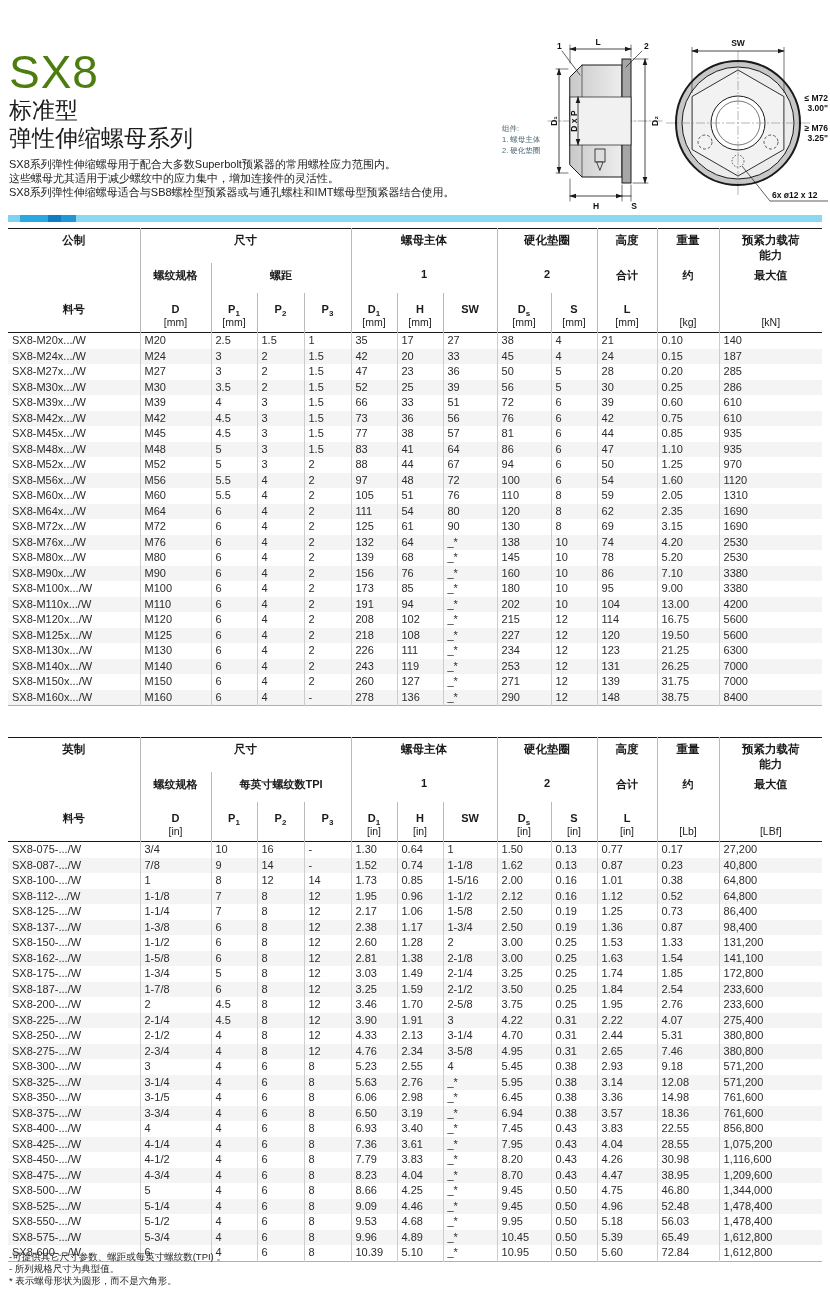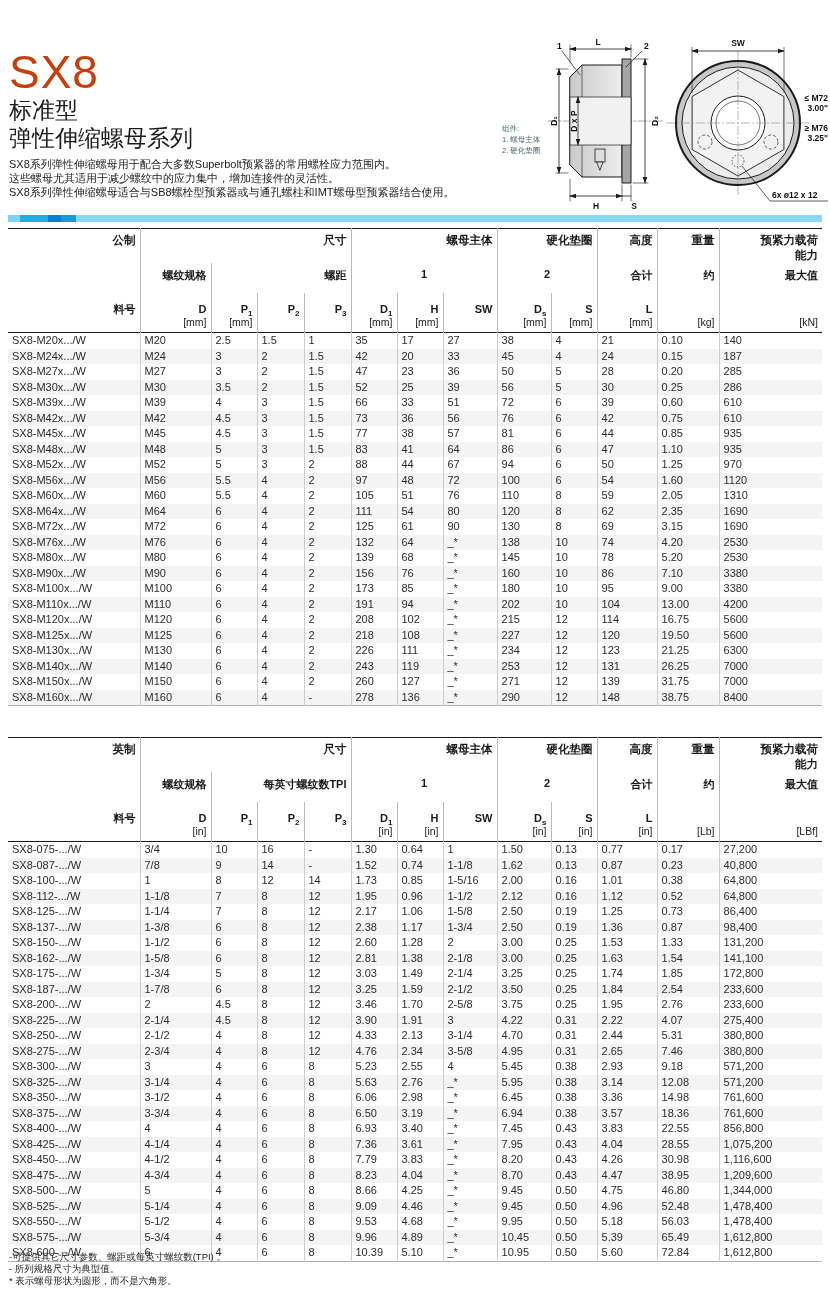--- a/index.html
+++ b/index.html
@@ -1,39 +1,39 @@
 <!DOCTYPE html>
 <html><head>
 <meta charset="utf-8">
 <style>
   html,body{margin:0;padding:0;background:#fff;}
   .page{position:relative;width:830px;height:1307px;background:#fff;overflow:hidden;
         font-family:"Liberation Sans","DejaVu Sans",sans-serif;color:#1a1a1a;}
 
   
   .title-block{position:absolute;left:9px;top:48px;width:480px;}
-  .main-title{font-size:46px;font-weight:400;letter-spacing:1px;color:#c2410c;line-height:48px;}
+  .main-title{font-size:46px;font-weight:400;letter-spacing:1px;color:#4d7c0f;line-height:48px;}
   .subtitle{font-size:23px;font-weight:400;color:#1c1c1c;line-height:28px;}
   .intro{margin-top:5px;font-size:11px;line-height:14px;color:#222;}
 
   
   .diagram{position:absolute;left:498px;top:33px;width:332px;height:186px;}
   svg{font-family:"Liberation Sans","DejaVu Sans",sans-serif;}
   .dimtxt{font-size:8.5px;font-weight:bold;fill:#111;}
   .notetxt{font-size:8.5px;font-weight:bold;fill:#111;}
   .legendtxt{font-size:7.5px;fill:#4a6672;}
 
   
   .accent-bar{position:absolute;left:8px;top:215px;width:814px;height:7px;display:flex;}
   .accent-bar div{height:100%;}
 
   
   .spec-table{position:absolute;left:8px;width:814px;border-collapse:collapse;table-layout:fixed;
               border-top:1.5px solid #1a1a1a;border-bottom:1px solid #b0b0b0;font-size:11px;}
-  .spec-table th{font-weight:bold;text-align:right;padding:0 4px;white-space:pre-line;
+  .spec-table th{font-weight:bold;text-align:center;padding:0 4px;white-space:pre-line;
                  border-left:1px solid #b9b9b9;}
   .spec-table th:first-child{border-left:none;}
   .spec-table thead{border-bottom:1.2px solid #1a1a1a;}
   .spec-table tr.h1 th{height:23px;vertical-align:top;padding-top:4px;font-size:11.5px;}
   .spec-table tr.h2 th{height:25px;vertical-align:top;padding-top:5px;}
   .spec-table tr.h2 th.ctr{text-align:center;}
   .spec-table tr.h3 th{height:36px;vertical-align:bottom;padding-bottom:3px;}
   .spec-table tr.h3 .sym{font-weight:bold;font-size:11px;height:13px;line-height:13px;}
   .spec-table tr.h3 .sym sub{font-size:8px;}
   .spec-table tr.h3 .unit{font-weight:normal;font-size:10.5px;color:#222;height:13px;line-height:13px;}
@@ -867,21 +867,21 @@
           <td>2.76</td>
           <td>_*</td>
           <td>5.95</td>
           <td>0.38</td>
           <td>3.14</td>
           <td>12.08</td>
           <td>571,200</td>
         </tr>
         <tr>
           <td>SX8-350-.../W</td>
-          <td>3-1/2</td>
+          <td>3-1/5</td>
           <td>4</td>
           <td>6</td>
           <td>8</td>
           <td>6.06</td>
           <td>2.98</td>
           <td>_*</td>
           <td>6.45</td>
           <td>0.38</td>
           <td>3.36</td>
           <td>14.98</td>

